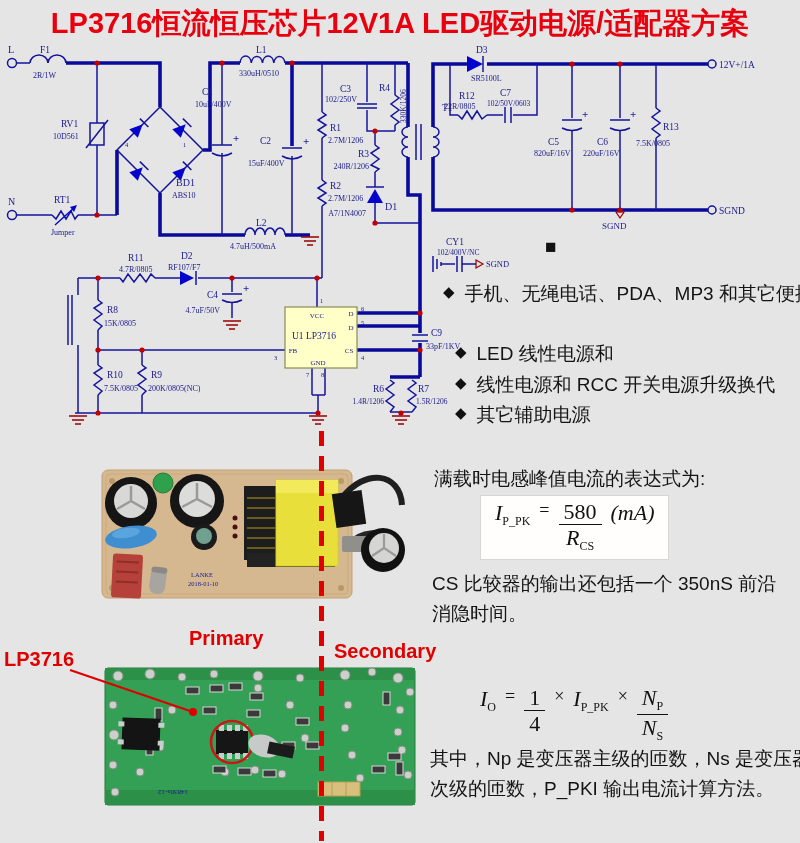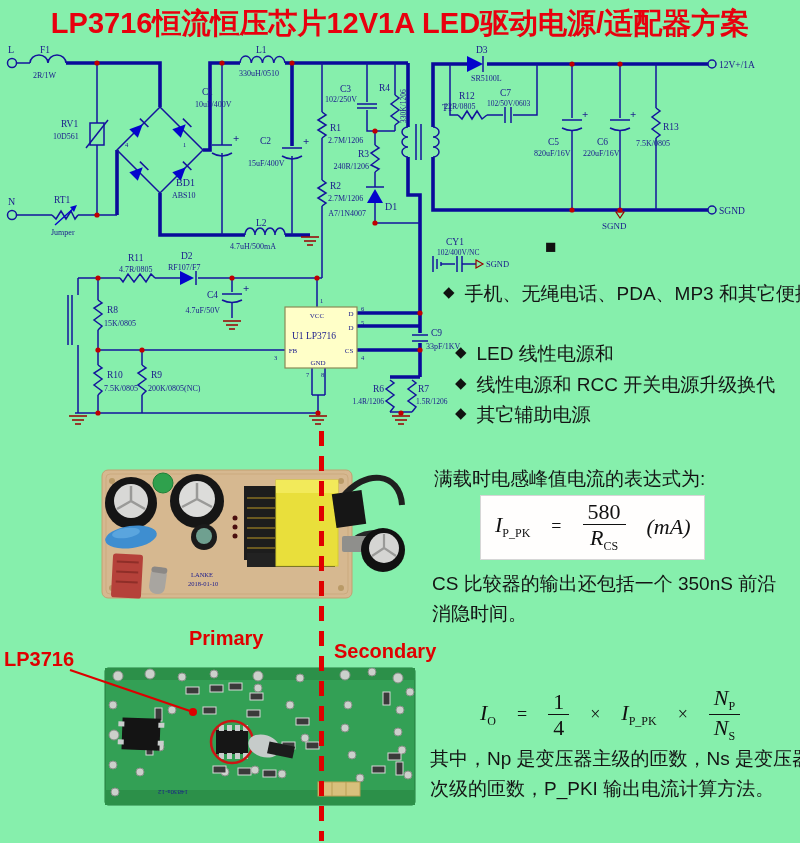--- a/index.html
+++ b/index.html
@@ -1,36 +1,36 @@
 <!DOCTYPE html>
 <html><head>
 <meta charset="utf-8">
 <style>
   html,body{margin:0;padding:0;background:#fff;}
-  .page{position:relative;width:800px;height:843px;background:#86efac;overflow:hidden;
+  .page{position:relative;width:800px;height:843px;background:#e5e5e5;overflow:hidden;
         font-family:"Liberation Sans",sans-serif;}
   .title{position:absolute;top:4px;left:0;width:100%;text-align:center;
          font-size:29px;font-weight:bold;color:#e8000e;white-space:nowrap;}
   svg{position:absolute;}
   svg text{font-family:"Liberation Serif",serif;fill:#1a1a8c;}
   .wire-thick{stroke:#0a0a9a;stroke-width:3.6;fill:none;}
   .wire-thin{stroke:#14149c;stroke-width:1.5;fill:none;}
   .sym{stroke:#14149c;stroke-width:1.5;fill:none;}
   .diode{fill:#0404cc;stroke:none;}
   .gnd{stroke:#990000;stroke-width:1.7;fill:none;}
   .dot{fill:#c00000;}
   
   .cn{position:absolute;font-size:19px;color:#141414;white-space:nowrap;}
   .apps-heading{position:absolute;left:545px;top:237px;font-size:27px;font-weight:bold;
                 color:#e8000e;white-space:nowrap;display:flex;align-items:center;gap:9px;}
   .apps-heading .sq{color:#111;font-size:19px;line-height:1;}
   .bullet-item{display:flex;gap:10px;}
   .bullet-item .b{font-size:15px;padding-top:2px;color:#111;}
   
-  .formula{position:absolute;display:flex;align-items:center;gap:21px;color:#111;
+  .formula{position:absolute;display:flex;gap:9px;color:#111;
            font-family:"Liberation Serif",serif;font-size:22px;font-style:italic;}
   .formula sub{font-size:12px;font-style:normal;font-family:"Liberation Serif",serif;}
   .fbox{border:1px solid #d6d6d6;padding:4px 14px 6px 14px;background:#fffefd;}
   .frac{display:inline-flex;flex-direction:column;align-items:center;line-height:1.05;}
   .frac .num{border-bottom:1.6px solid #111;padding:0 5px 1px 5px;}
   .frac .den{padding-top:1px;}
   .times{font-style:normal;font-size:18px;}
   
   .red-label{position:absolute;font-size:20px;font-weight:bold;color:#e00000;white-space:nowrap;}
   .dash-line{position:absolute;left:319px;top:431px;width:5px;height:410px;z-index:6;

